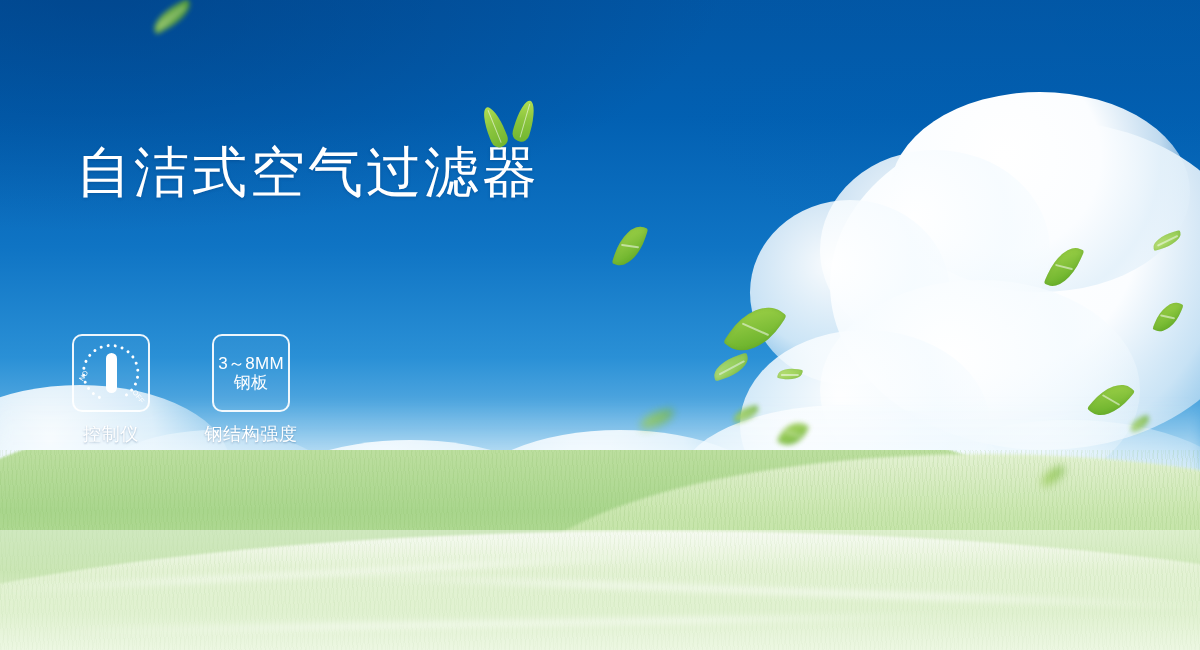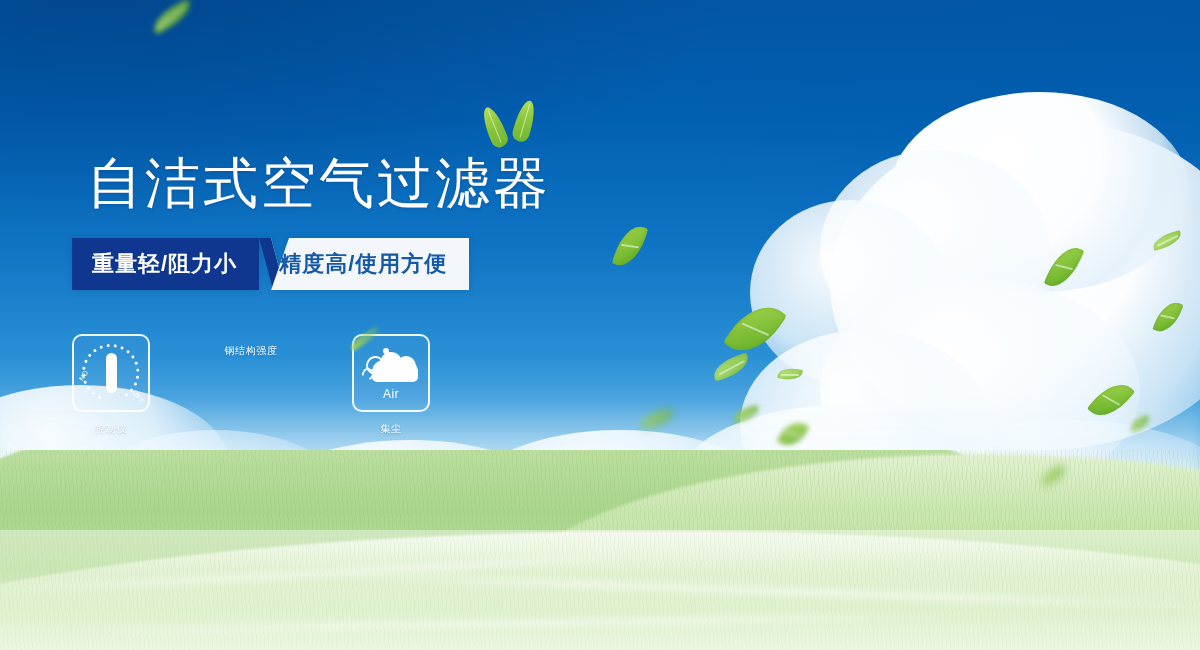--- a/index.html
+++ b/index.html
@@ -156,21 +156,21 @@
   .leaf.blur2 { filter: blur(4.5px); opacity: 0.8; }
 
   
   .title-block {
     position: absolute;
     left: 72px;
     top: 140px;
     z-index: 12;
   }
   .main-title {
-    margin: 15px;
+    margin: 4px;
     font-size: 55px;
     line-height: 1.05;
     font-weight: 300;
     color: #ffffff;
     letter-spacing: 3px;
     white-space: nowrap;
     text-shadow: 0 1px 3px rgba(0,40,90,0.25);
   }
   .title-leaves {
     position: absolute;
@@ -277,21 +277,21 @@
     font-size: 17px;
     line-height: 1.12;
     text-align: center;
     font-weight: 400;
     letter-spacing: 0.3px;
   }
   .feature-text .l2 { display: block; }
   .feature-label {
     margin-top: 10px;
     color: #ffffff;
-    font-size: 10px;
+    font-size: 18px;
     white-space: nowrap;
     letter-spacing: 0.6px;
     text-shadow: 0 1px 2px rgba(0,45,95,0.3);
   }
 
   
   .dial { position: relative; width: 62px; height: 62px; }
   .dial-dots { position: absolute; inset: 0; }
   .dial-dot {
     position: absolute;
@@ -424,25 +424,20 @@
   <div class="leaf blur2" style="left:1040px;top:470px; width:26px; height:12px; transform:rotate(-24deg);"></div>
 
   <div class="title-block">
     <h1 class="main-title">自洁式空气过滤器</h1>
     <div class="title-leaves">
       <div class="tleaf tleaf-l"></div>
       <div class="tleaf tleaf-r"></div>
     </div>
   </div>
 
-  <div class="subtitle-bar">
-    <div class="sub-left">重量轻/阻力小</div>
-    <div class="sub-divider"></div>
-    <div class="sub-right">精度高/使用方便</div>
-  </div>
 
   <div class="features">
 
     <div class="feature">
       <div class="feature-box">
         <div class="dial">
           <div class="dial-dots">
             <div class="dial-dot" style="transform:rotate(205deg) translateY(-27px)"></div>
             <div class="dial-dot" style="transform:rotate(220deg) translateY(-27px)"></div>
             <div class="dial-dot" style="transform:rotate(235deg) translateY(-27px)"></div>
@@ -469,33 +464,24 @@
           <span class="dial-no">NO</span>
           <span class="dial-off">OFF</span>
         </div>
       </div>
       <div class="feature-label">控制仪</div>
     </div>
 
 
 
     <div class="feature">
+      <div class="feature-box">
+        <div class="feature-text">
+          <span class="l1">3～8MM</span>
+          <span class="l2">钢板</span>
+        </div>
+      </div>
       <div class="feature-label">钢结构强度</div>
     </div>
 
-    <div class="feature">
-      <div class="feature-box">
-        <div class="ac-streak" style="left:-6px; top:-2px; transform:rotate(-34deg);"></div>
-        <div class="aircloud">
-          <div class="ac-body"></div>
-          <div class="ac-puff" style="left:20px; top:8px;  width:22px; height:22px;"></div>
-          <div class="ac-puff" style="left:36px; top:12px; width:20px; height:20px;"></div>
-          <div class="ac-swirl" style="left:6px;  top:12px; width:19px; height:19px; transform:rotate(30deg);"></div>
-          <div class="ac-swirl" style="left:2px;  top:24px; width:12px; height:12px; transform:rotate(120deg);"></div>
-          <div class="ac-puff" style="left:23px; top:4px; width:6px; height:6px;"></div>
-          <span class="ac-air">Air</span>
-        </div>
-      </div>
-      <div class="feature-label">集尘</div>
-    </div>
 
   </div>
 </div>
 
 </body></html>

